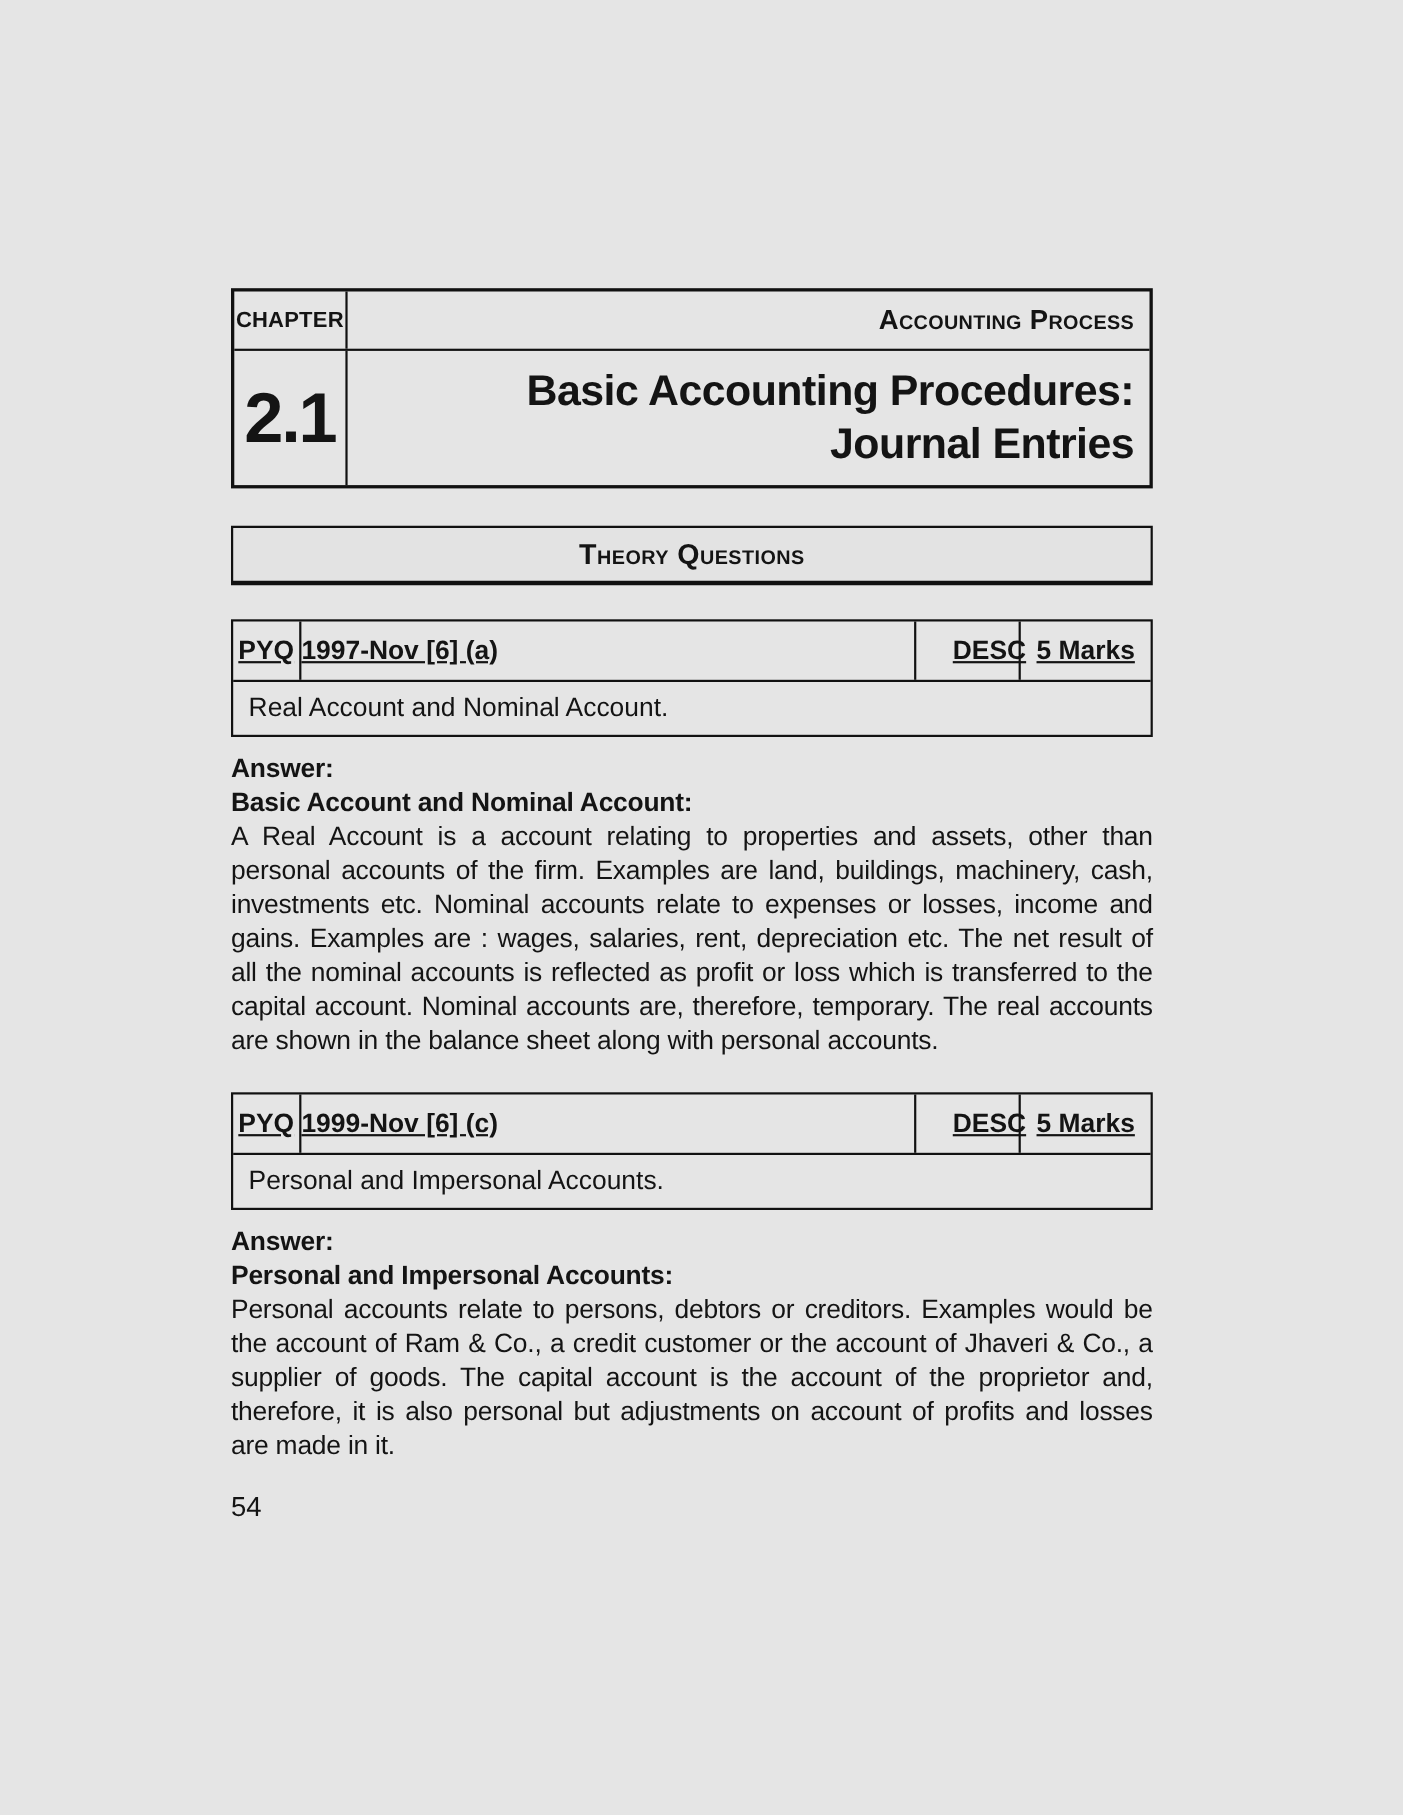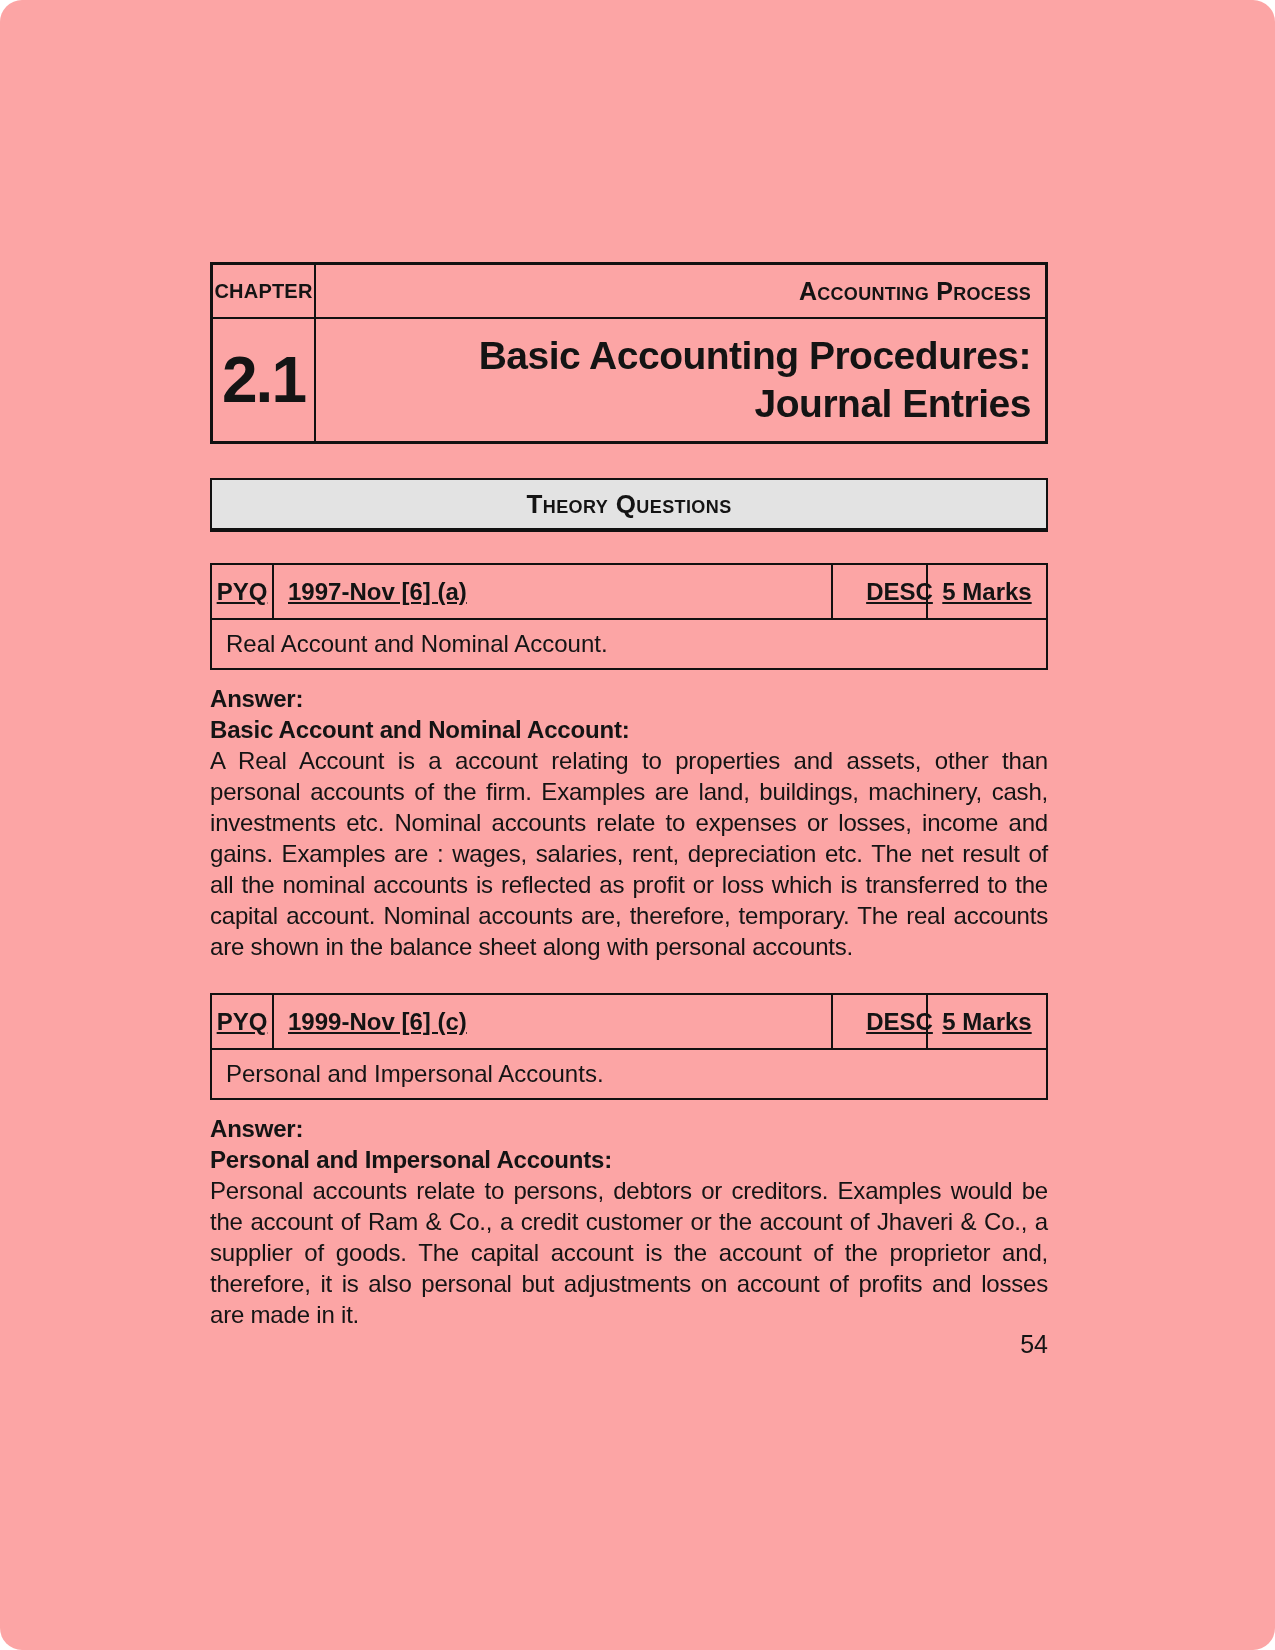--- a/index.html
+++ b/index.html
@@ -2,21 +2,21 @@
 <html><head>
 <meta charset="utf-8">
 <style>
   html,body { margin:0; padding:0; }
   body {
     width:1275px; height:1650px; background:#ffffff;
     font-family:"Liberation Sans", sans-serif; color:#141414;
     -webkit-font-smoothing:antialiased;
   }
   * { box-sizing:border-box; }
-  .page { position:relative; width:1275px; height:1650px; background:#fca5a5; overflow:hidden;border-radius:22px; }
+  .page { position:relative; width:1275px; height:1650px; background:#e5e5e5; overflow:hidden; }
   .content { position:absolute; left:210px; top:262px; width:838px; }
 
   
   .chapter-box { border:3px solid #111; }
   .ch-row { display:grid; grid-template-columns:103px 1fr; }
   .ch-row1 { height:54px; border-bottom:2px solid #111; }
   .ch-row2 { height:122px; }
   .ch-label {
     display:flex; align-items:center; justify-content:center;
     border-right:2px solid #111; font-weight:700; font-size:20px; letter-spacing:0.2px;
@@ -44,31 +44,31 @@
   }
 
   
   .q-table { margin-top:31px; border:2px solid #111; }
   .q-head {
     display:grid; grid-template-columns:62px 1fr 95px 118px; height:55px;
     border-bottom:2px solid #111; font-weight:700; font-size:24px;text-decoration:underline;
   }
   .q-head > div { display:flex; align-items:center; }
   .q-tag   { justify-content:center; border-right:2px solid #111; }
-  .q-ref   { padding-left:14px; border-right:2px solid #111; }
+  .q-ref   { padding-left:0; border-right:2px solid #111; }
   .q-type  { justify-content:center; border-right:2px solid #111;padding-left:40px; }
   .q-marks { justify-content:center; }
   .q-body  { height:48px; display:flex; align-items:center; padding-left:14px; font-size:24px; }
 
   
   .answer { margin-top:13px; font-size:24px; line-height:31px; letter-spacing:-0.2px; }
   .answer .b { font-weight:700; }
   .answer p { margin:0; text-align:justify; }
 
-  .page-num { text-align:right; font-size:25px; }
+  .page-num { margin-top:26px; text-align:left; font-size:25px; }
 </style>
 </head>
 <body>
 
 <div class="page">
   <div class="content">
 
     <div class="chapter-box">
       <div class="ch-row ch-row1">
         <div class="ch-label">CHAPTER</div>

